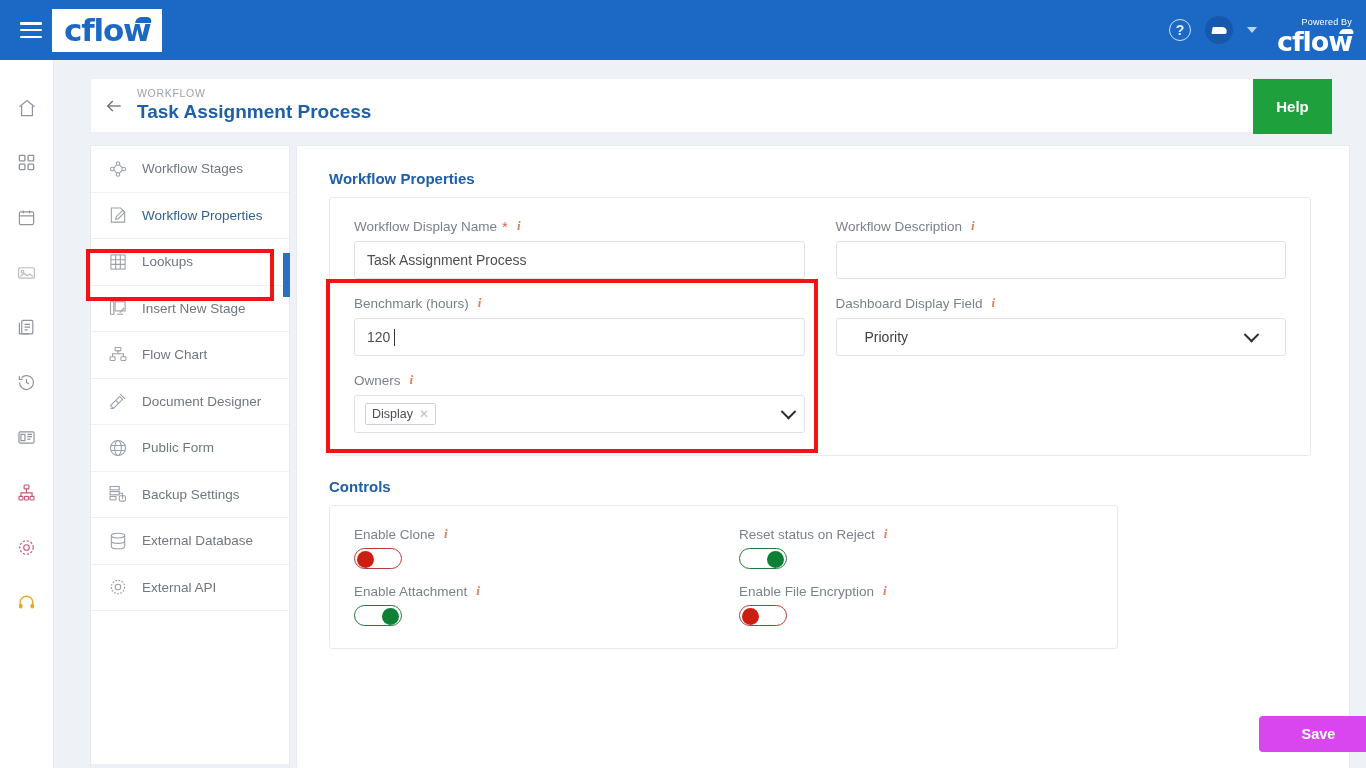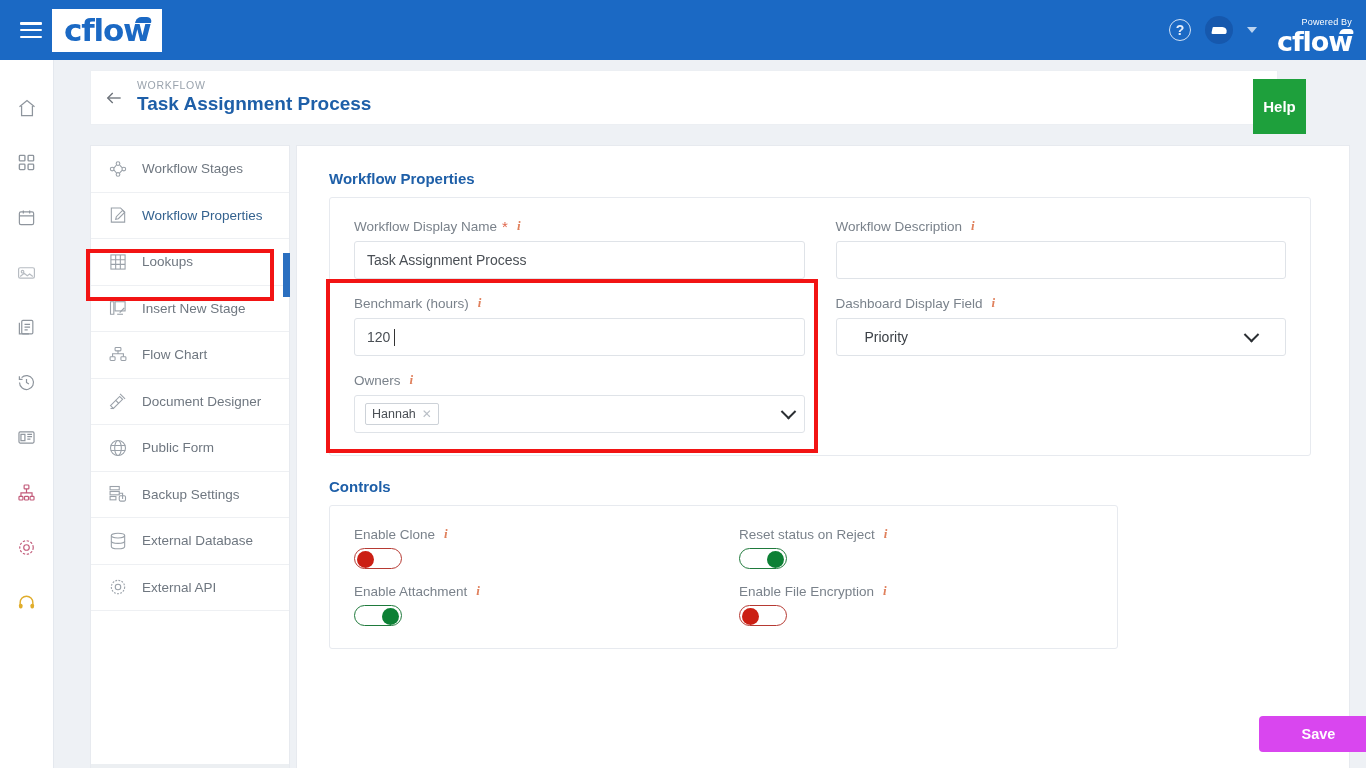--- a/index.html
+++ b/index.html
@@ -75,30 +75,30 @@
     cursor: pointer;
   }
   .rail-item svg { display: block; }
 
   
   .content { position: absolute; left: 54px; top: 60px; width: 1312px; height: 708px;
     background: #eef1f5; }
 
   
   .wf-header {
-    position: absolute; left: 36px; top: 10px; width: 1188px; height: 55px;
+    position: absolute; left: 36px; top: 18px; width: 1188px; height: 55px;
     background: #ffffff; display: flex; align-items: center;
     border: 1px solid #eceff3;
   }
   .back-arrow { width: 46px; display:flex; align-items:center; justify-content:center; cursor: pointer; }
   .wf-titles { display: flex; flex-direction: column; justify-content: center; }
   .wf-kicker { font-size: 10.5px; color: #9aa3ad; letter-spacing: .7px; line-height: 1.3; }
   .wf-title { font-size: 19px; color: #1e5fa8; font-weight: 700; line-height: 1.25; }
   .help-btn {
-    position: absolute; left: 1199px; top: 19px; width: 53px; height: 55px;
+    position: absolute; left: 1199px; top: 19px; width: 79px; height: 55px;
     background: #1ea03c; color: #ffffff; font-size: 15px; font-weight: 600;
     display: flex; align-items: center; justify-content: center; cursor: pointer;
   }
 
   
   .navpanel {
     position: absolute; left: 36px; top: 85px; width: 200px; height: 634px;
     background: #ffffff; border: 1px solid #e7eaef;
   }
   .nav-item {
@@ -457,21 +457,21 @@
                 <div class="txtbox caret" style="--caretx:39px;">120</div>
               </div>
 
               <div class="fld">
                 <div class="fld-label">
                   <span>Owners</span>
                   <span class="ic-info">i</span>
                 </div>
                 <div class="tagbox">
                   <span class="tag">
-                    <span>Hannah</span>
+                    <span>Display</span>
                     <span class="x">✕</span>
                   </span>
                   <span class="chev"></span>
                 </div>
               </div>
             </div>
 
             <div>
               <div class="fld">
                 <div class="fld-label">

